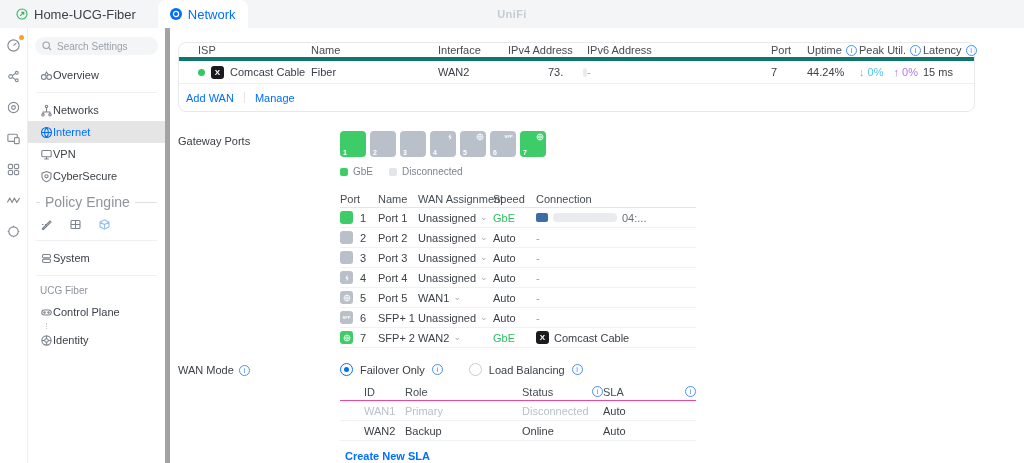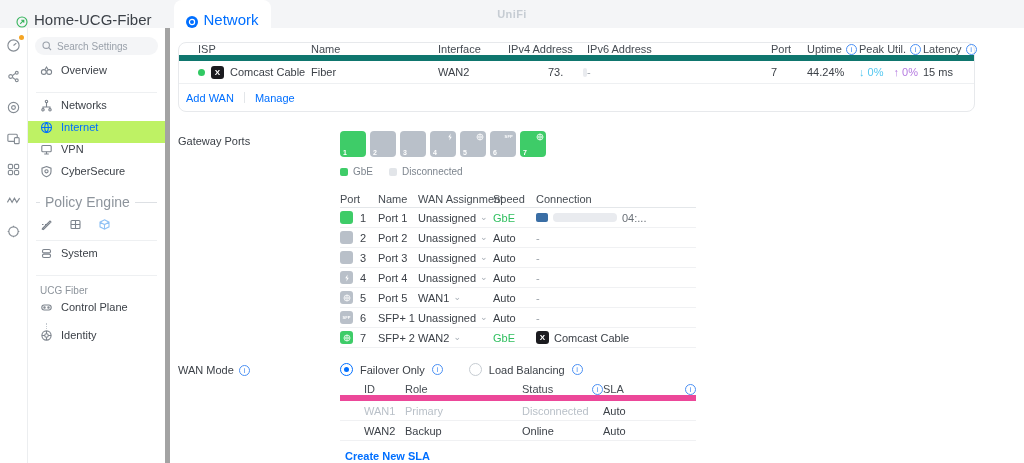--- a/index.html
+++ b/index.html
@@ -3,61 +3,61 @@
 <meta charset="utf-8">
 <style>
   * { box-sizing: border-box; margin: 0; padding: 0; }
   html,body { width:1024px; height:463px; overflow:hidden;
     font-family:"Liberation Sans", sans-serif; background:#fff; color:#3c4148; }
 
   
   .topbar { height:28px; background:#f4f5f7; display:flex; align-items:stretch; position:relative; }
   .app-title { position:absolute; left:0; right:0; text-align:center; line-height:28px;
     color:#c6ccd3; font-weight:bold; font-size:11px; letter-spacing:.4px; pointer-events:none; }
-  .tab { display:flex; align-items:flex-end; gap:6px; padding:0 12px; font-size:15px; position:relative; z-index:1; cursor:default;}
+  .tab { display:flex; align-items:center; gap:6px; padding:0 12px; font-size:13px; position:relative; z-index:1; cursor:default;}
   .tab-home { margin-left:4px; color:#3c4148; }
   .tab-active { background:#fff; border-radius:8px 8px 0 0; color:#006fff; margin-left:10px; }
 
   
   .main { display:flex; height:435px; }
   .rail { width:28px; border-right:1px solid #ecaeee0; border-right:1px solid #eceef0;
     display:flex; flex-direction:column; align-items:center; padding-top:9px; gap:15px; background:#fff; }
   .rail-icon { position:relative; width:16px; height:16px; display:flex; align-items:center; justify-content:center; }
   .rail-icon svg { stroke:#858c94; fill:none; stroke-width:1.2; width:15px; height:15px; }
   .notif-dot { position:absolute; top:-2px; right:-2px; width:5px; height:5px; border-radius:50%; background:#f5a524; }
 
   
   .sidebar { width:142px; border-right:5px solid #a3a3a3; padding-top:9px; font-size:11px; background:#fff; flex-shrink:0;}
   .search { margin:0 7px 9px 7px; height:18px; background:#f4f5f7; border-radius:9px;
     display:flex; align-items:center; gap:5px; padding:0 7px; }
   .search input { border:none; outline:none; background:transparent; font-size:10px; color:#3c4148; width:92px;
     font-family:"Liberation Sans", sans-serif; }
   .search input::placeholder { color:#9aa1aa; }
-  .nav-item { display:flex; gap:8px; height:22px; padding-left:12px; cursor:default; }
+  .nav-item { display:flex; align-items:center; gap:0; height:22px; padding-left:12px; cursor:default; }
   .nav-item svg { width:13px; height:13px; stroke:#7d848d; fill:none; stroke-width:1.1; flex-shrink:0; }
-  .nav-item.active { background:#bef264; color:#006fff; }
+  .nav-item.active { background:#e5e5e5; color:#006fff; }
   .nav-item.active svg { stroke:#006fff; }
   .sb-divider { height:1px; background:#eef0f2; margin:6px 8px; }
   .section-label { display:flex; align-items:center; gap:5px; color:#8d949c; font-size:14px; margin:7px 8px 5px 8px; white-space:nowrap;}
   .section-label::before { content:''; width:4px; height:1px; background:#dde0e4; flex-shrink:0;}
   .section-label::after { content:''; flex:1; height:1px; background:#dde0e4; }
   .plain-label { color:#8d949c; font-size:10px; margin:9px 8px 5px 12px; }
   .policy-icons { display:flex; gap:16px; padding:3px 0 3px 12px; }
   .policy-icons svg { width:13px; height:13px; stroke:#7d848d; fill:none; stroke-width:1.1; }
   .policy-icons svg.blue { stroke:#8fc1f5; }
   .connector { height:6px; border-left:1px dotted #c3c9cf; margin-left:18px; }
 
   
   .content { flex:1; padding:14px 0 0 8px; background:#fff; overflow:hidden; font-size:11px; }
 
   
   .isp-card { width:797px; border:1px solid #e7e9ec; border-radius:8px; margin-bottom:19px; background:#fff; }
   .isp-grid { display:grid; grid-template-columns:113px 127px 70px 79px 184px 36px 52px 64px auto;
     padding:0 19px; align-items:center; white-space:nowrap; }
-  .isp-head { height:18px; border-bottom:6px solid #0f766e; color:#464c53; }
+  .isp-head { height:18px; border-bottom:4px solid #0f766e; color:#464c53; }
   .isp-head > div { display:flex; align-items:center; gap:4px; overflow:visible; }
   .isp-row { height:23px; border-bottom:1px solid #eef0f2; color:#3c4148; }
   .isp-foot { height:27px; display:flex; align-items:center; padding:0 0 0 7px; gap:10px; }
   .link { color:#006fff; font-size:11px; cursor:pointer; }
   .vsep { width:1px; height:11px; background:#e3e6e9; }
   .status-dot { width:7px; height:7px; border-radius:50%; background:#31c963; display:inline-block; }
   .isp-cell { display:flex; align-items:center; gap:6px; }
   .xlogo { width:13px; height:13px; background:#1b1b1f; border-radius:3px; color:#fff; font-size:8px;
     font-weight:bold; display:inline-flex; align-items:center; justify-content:center; flex-shrink:0;}
   .blur-pill { background:#e9ebef; border-radius:4px; height:9px; filter:blur(.7px); display:inline-block; }
@@ -104,21 +104,21 @@
   .radio-row { display:flex; align-items:center; gap:7px; padding-top:3px; }
   .radio { width:13px; height:13px; border-radius:50%; border:1px solid #c6ccd2; background:#fff;
     position:relative; flex-shrink:0; }
   .radio.checked { border-color:#006fff; }
   .radio.checked::after { content:''; position:absolute; left:3px; top:3px; width:5px; height:5px;
     border-radius:50%; background:#006fff; }
   .opt-gap { width:12px; }
   .sla-table { width:356px; margin-top:7px; }
   .srow { display:grid; grid-template-columns:24px 41px 117px 81px 1fr; align-items:center;
     height:20px; border-bottom:1px solid #f0f1f3; white-space:nowrap;}
-  .shead { height:18px; border-bottom:6px solid #ec4899; color:#464c53; }
+  .shead { height:18px; border-bottom:1px solid #ec4899; color:#464c53; }
   .shead .hcell { display:flex; align-items:center; gap:4px;justify-content:space-between; }
   .drag { width:2px; height:2px; border-radius:50%; background:#b3bac2; margin-left:6px;
     box-shadow:4px 0 0 #b3bac2, 0 4px 0 #b3bac2, 4px 4px 0 #b3bac2, 0 8px 0 #b3bac2, 4px 8px 0 #b3bac2; margin-top:-8px;}
   .row-dim { color:#b9c0c8; }
   .create-sla { display:inline-block; margin:9px 0 0 5px; font-weight:bold; }
   .mt12 { margin-top:12px; }
 </style>
 </head>
 <body>
 

